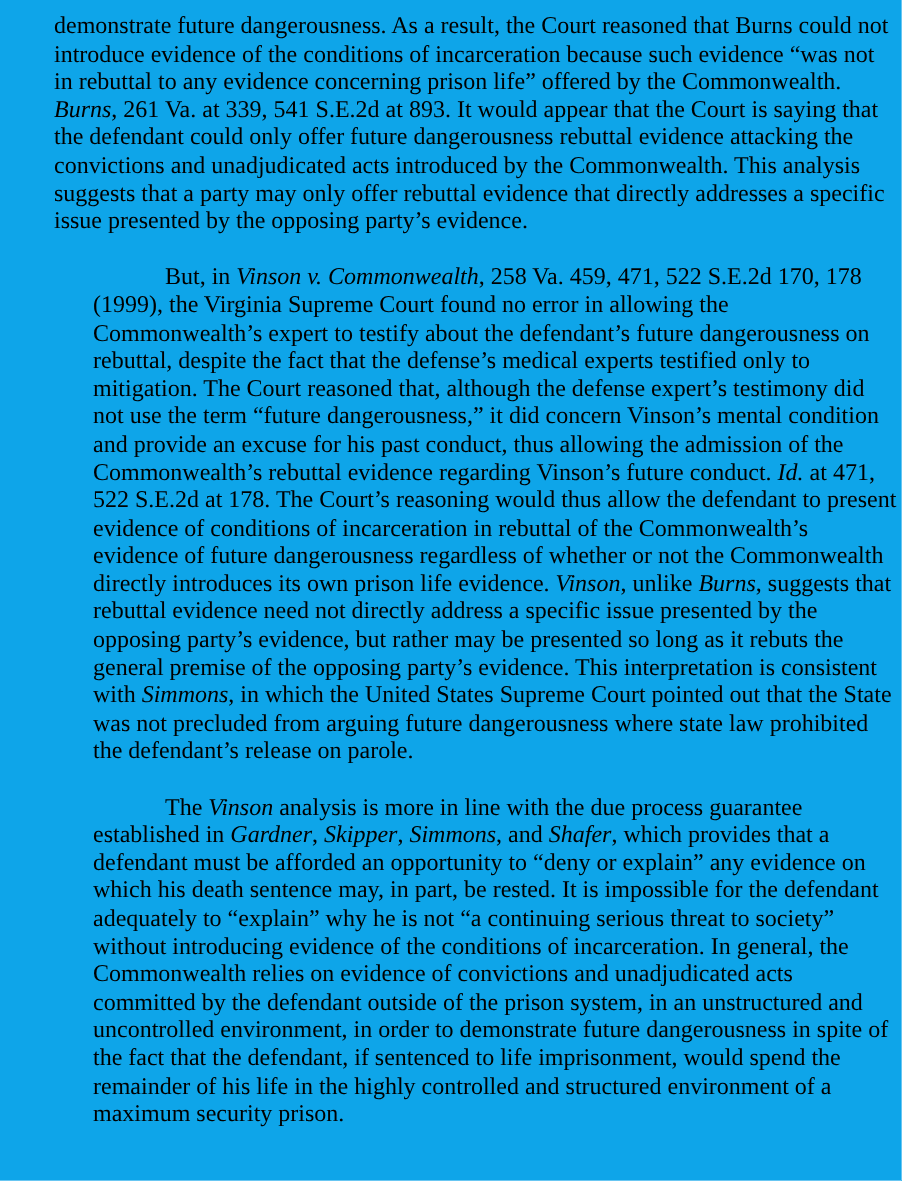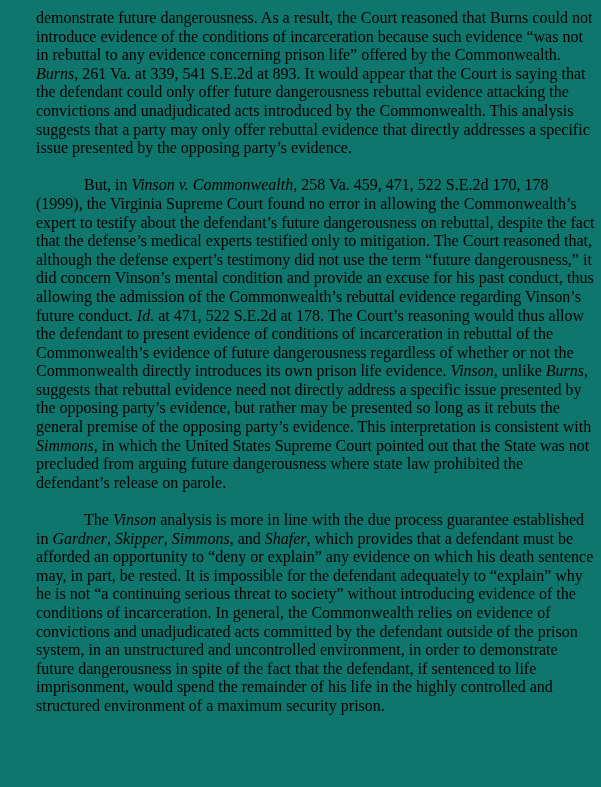--- a/index.html
+++ b/index.html
@@ -12,40 +12,41 @@
     background: #ffffff;
     overflow: hidden;
     position: relative;
   }
   .page {
     position: absolute;
     left: 0;
     top: 0;
     width: 601px;
     height: 787px;
-    background: #0f766e;
+    background: #0ea5e9;
   }
   .doc-text {
     position: absolute;
     left: 36px;
     top: 9px;
     width: 562px;
     color: #000000;
     font-family: "Liberation Serif", "DejaVu Serif", serif;
     font-size: 16px;
     line-height: 18.6px;
     text-align: left;
     -webkit-font-smoothing: antialiased;
   }
   .doc-text p {
     margin: 0 0 18.6px 0;
     padding: 0;
   }
   .doc-text p.indent {
     text-indent: 48px;
+    margin-left: 26px;
   }
   .doc-text p:last-child {
     margin-bottom: 0;
   }
   .doc-text i {
     font-style: italic;
   }
 </style>
 </head>
 <body>

